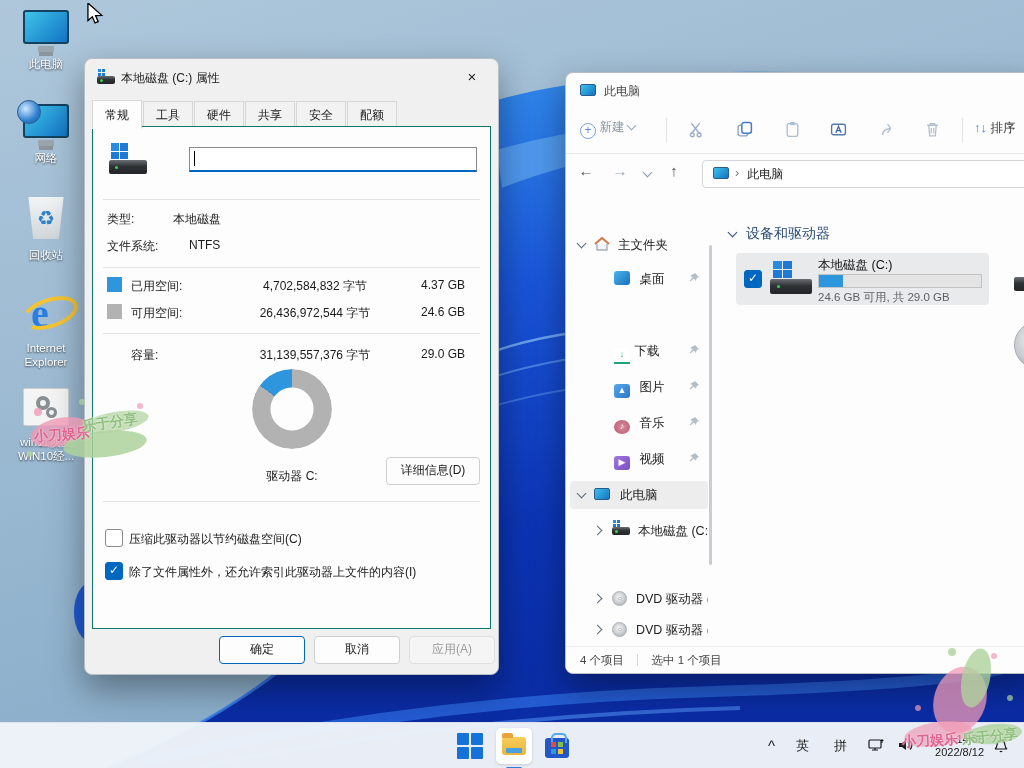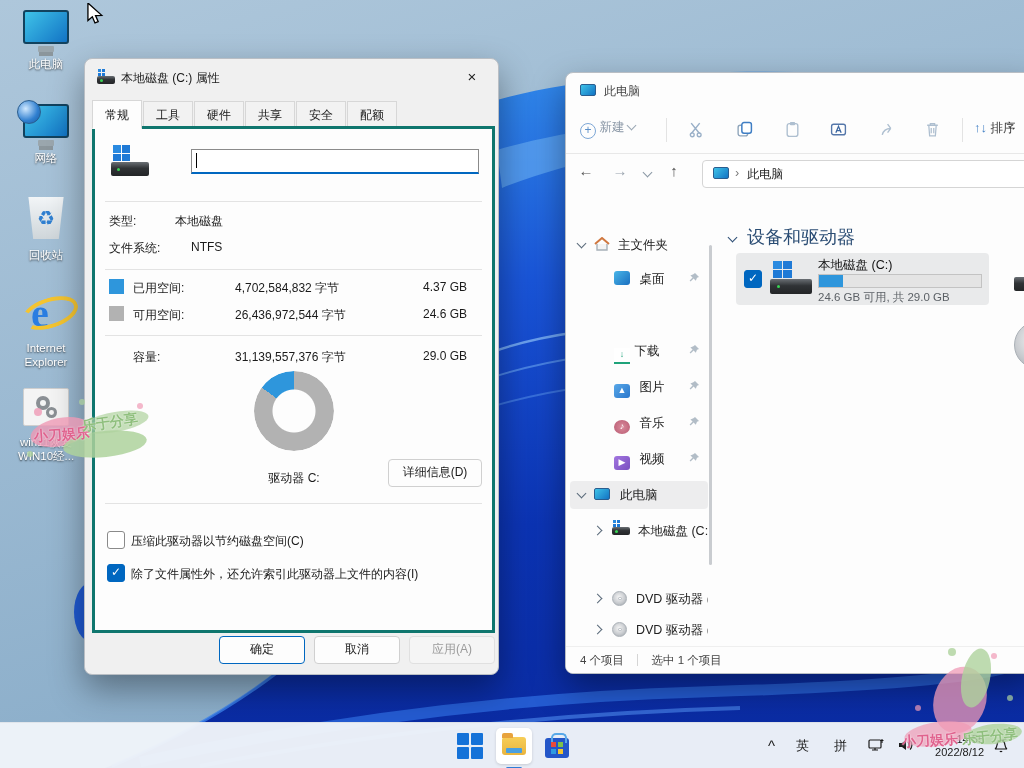--- a/index.html
+++ b/index.html
@@ -48,24 +48,24 @@
   .drive-ico .flag i{background:#1f7ad6;}
   .drive-ico .flag i:nth-child(1){background:#2a8ae0;}
   .drive-ico .body{position:absolute;border-radius:2px;
       background:linear-gradient(180deg,#6a6f74,#303336 45%,#232527);}
   .drive-ico .led{position:absolute;width:3px;height:3px;border-radius:50%;background:#39d353;}
   #dlg .tabs{position:absolute;left:7px;top:41px;height:26px;}
   .tab{display:inline-block;padding:5px 12px 4px;border:1px solid #d7d7d7;background:#f2f2f2;
       margin-right:1px;position:relative;font-size:12px;}
   .tab.active{background:#fdfdfd;border-bottom-color:#fdfdfd;padding-top:6px;z-index:3;}
   #panel{position:absolute;left:7px;top:67px;width:397px;height:501px;background:#fdfdfd;
-      border:3px solid #0f766e;}
+      border:1px solid #0f766e;}
   .hr{position:absolute;left:10px;width:377px;height:1px;background:#e3e3e3;}
   #panel .lbl{color:#1a1a1a;}
-  .byt{position:absolute;width:164px;text-align:left;}
+  .byt{position:absolute;width:164px;text-align:center;}
   .gb{position:absolute;width:70px;text-align:right;}
   .swatch{position:absolute;width:15px;height:15px;}
   #nameInput{position:absolute;left:96px;top:20px;width:286px;height:22px;background:#fff;
       border:1px solid #8a8a8a;border-bottom:2px solid #0067c0;}
   #nameInput .caret{position:absolute;left:4px;top:3px;width:1px;height:15px;background:#000;}
   #donut{position:absolute;left:159px;top:242px;width:80px;height:80px;border-radius:50%;
       -webkit-mask:radial-gradient(circle,transparent 21px,#000 22px);
       mask:radial-gradient(circle,transparent 21px,#000 22px);}
   .btn{position:absolute;height:26px;background:#fdfdfd;border:1px solid #d0d0d0;border-radius:4px;
       font-size:12px;text-align:center;line-height:24px;color:#1a1a1a;}
@@ -94,21 +94,21 @@
       white-space:nowrap;overflow:hidden;}
   .siderow.sel{background:#ededee;}
   .chev{display:inline-block;width:6px;height:6px;border-right:1.4px solid #5a6a7a;
       border-bottom:1.4px solid #5a6a7a;}
   .chev.down{transform:rotate(45deg);margin-bottom:2px;}
   .chev.right{transform:rotate(-45deg);margin-bottom:1px;}
   .sico{display:inline-block;width:16px;height:14px;border-radius:3px;vertical-align:-2px;
       position:relative;text-align:center;line-height:13px;font-size:9px;color:#fff;}
   .pin{position:absolute;right:8px;top:7px;width:12px;height:12px;opacity:.75;}
   .scrollbar{position:absolute;left:143px;top:50px;width:3px;height:320px;background:#c9ccd0;border-radius:2px;}
-  .ghead{position:absolute;color:#2b4d74;font-size:18px;}
+  .ghead{position:absolute;color:#2b4d74;font-size:14px;}
   .fitem-name{font-size:12.5px;color:#111;}
   .fitem-sub{font-size:11.5px;color:#5c6166;}
   .diskbar{position:relative;width:162px;height:12px;background:#e4e4e4;border:1px solid #c3c3c3;}
   .diskbar .fill{position:absolute;left:0;top:0;bottom:0;background:#2e96dc;}
   .disc{position:relative;width:46px;height:46px;border-radius:50%;
       background:radial-gradient(circle at 45% 40%,#f5f5f5,#c9ccd0 55%,#9aa0a6);
       border:1px solid #aab0b6;}
   .disc:after{content:"";position:absolute;inset:36%;border-radius:50%;background:#fdfdfd;border:1px solid #b5bac0;}
   .disc .badge{position:absolute;left:-6px;bottom:-2px;background:#1b1d1f;color:#fff;font-size:8px;
       padding:1px 3px;border-radius:2px;font-weight:bold;}

